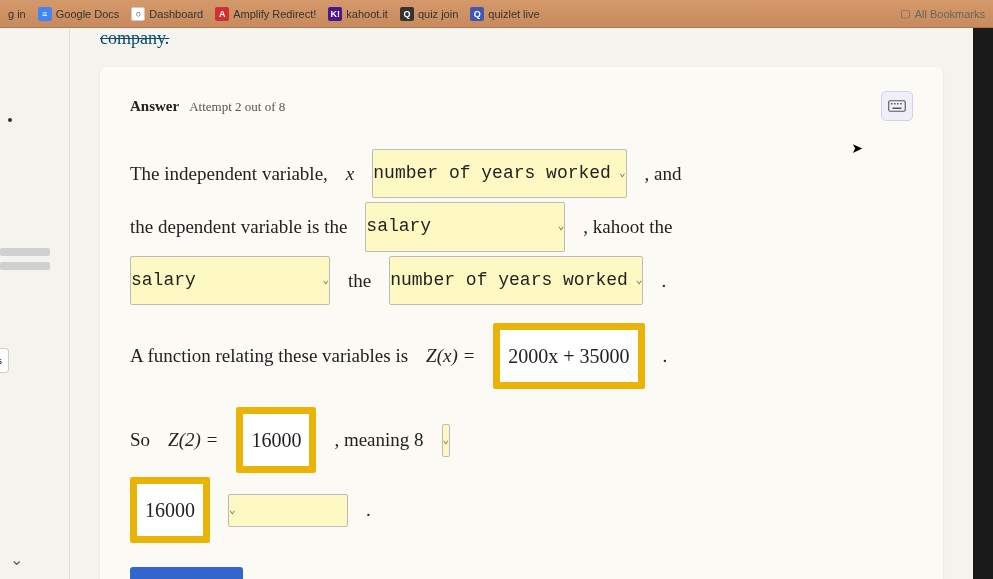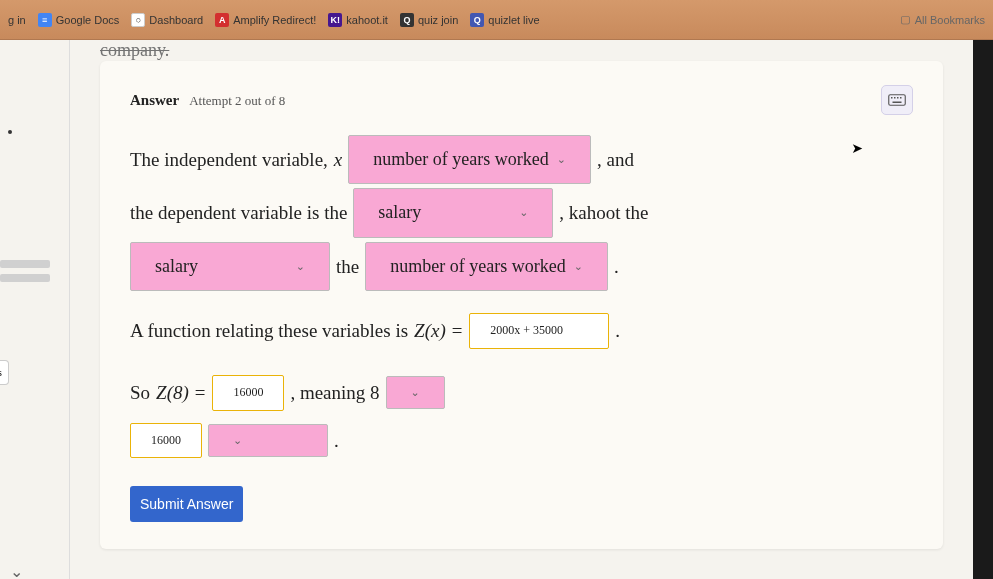--- a/index.html
+++ b/index.html
@@ -5,21 +5,21 @@
     * { box-sizing: border-box; margin: 0; padding: 0; }
     body {
       font-family: Georgia, 'Times New Roman', serif;
       background: #e8e4dc;
       width: 993px;
       height: 579px;
       overflow: hidden;
     }
     .bookmarks-bar {
       background: linear-gradient(#d4996b, #c88a5c);
-      height: 40px;
+      height: 28px;
       display: flex;
       align-items: center;
       padding: 0 8px;
       font-family: -apple-system, Arial, sans-serif;
       font-size: 11px;
       color: #333;
       gap: 12px;
       border-bottom: 1px solid #b07850;
     }
     .bookmark-item {
@@ -95,36 +95,37 @@
       bottom: 10px;
       color: #666;
     }
     .main-content {
       flex: 1;
       padding: 0 30px;
       background: #f5f3ee;
       overflow: hidden;
     }
     .company-text {
-      color: #737373;
+      color: #0c4a6e;
       font-size: 18px;
       text-decoration: line-through;
+      margin-bottom: 18px;
       font-family: Georgia, serif;
     }
     .answer-card {
       background: #fcfaf5;
       border-radius: 6px;
       padding: 24px 30px 24px 30px;
       box-shadow: 0 1px 3px rgba(0,0,0,0.08);
     }
     .answer-header {
       display: flex;
       justify-content: space-between;
       align-items: center;
-      margin-bottom: 20px;
+      margin-bottom: 28px;
     }
     .answer-title-group {
       display: flex;
       align-items: baseline;
       gap: 10px;
     }
     .answer-label {
       font-weight: bold;
       font-size: 15px;
       color: #222;
@@ -148,47 +149,47 @@
     .problem-body {
       font-size: 19px;
       line-height: 2.3;
       color: #222;
     }
     .problem-line {
       margin-bottom: 4px;
       display: flex;
       flex-wrap: wrap;
       align-items: center;
-      gap: 6px;
+      gap: 18px;
     }
     .dropdown {
       display: inline-flex;
       align-items: center;
       justify-content: space-between;
       border: 1px solid #bbb;
-      background: #f9a8d4;
-      padding: 3px 24px;
+      background: #fef9c3;
+      padding: 3px 0;
       font-size: 18px;
-      font-family: Liberation Serif, serif;
+      font-family: Liberation Mono, monospace;
       border-radius: 2px;
       cursor: pointer;
       gap: 8px;
     }
     .dropdown-wide { min-width: 230px; }
     .dropdown-med { min-width: 200px; }
     .dropdown-auto { min-width: 120px; }
     .chevron-down {
       font-size: 11px;
       color: #666;
     }
     .text-input {
-      border: 1px solid #eab308;
+      border: 7px solid #eab308;
       background: white;
-      padding: 3px 20px;
-      font-size: 12px;
+      padding: 3px 8px;
+      font-size: 20px;
       font-family: Georgia, serif;
       border-radius: 2px;
       min-width: 70px;
     }
     .text-input-wide { min-width: 140px; }
     .italic-var { font-style: italic; }
     .math-z { font-style: italic; font-family: 'Times New Roman', serif; }
     .spacer-line { height: 14px; }
     .submit-btn {
       background: #3366cc;
@@ -327,21 +328,21 @@
           <span>A function relating these variables is</span>
           <span class="math-z">Z(x) =</span>
           <span class="text-input text-input-wide">2000x + 35000</span>
           <span>.</span>
         </div>
 
         <div class="spacer-line"></div>
 
         <div class="problem-line">
           <span>So</span>
-          <span class="math-z">Z(8) =</span>
+          <span class="math-z">Z(2) =</span>
           <span class="text-input">16000</span>
           <span>, meaning 8</span>
           <span class="dropdown">
             <span class="chevron-down">⌄</span>
           </span>
         </div>
 
         <div class="problem-line">
           <span class="text-input">16000</span>
           <span class="dropdown dropdown-auto">

